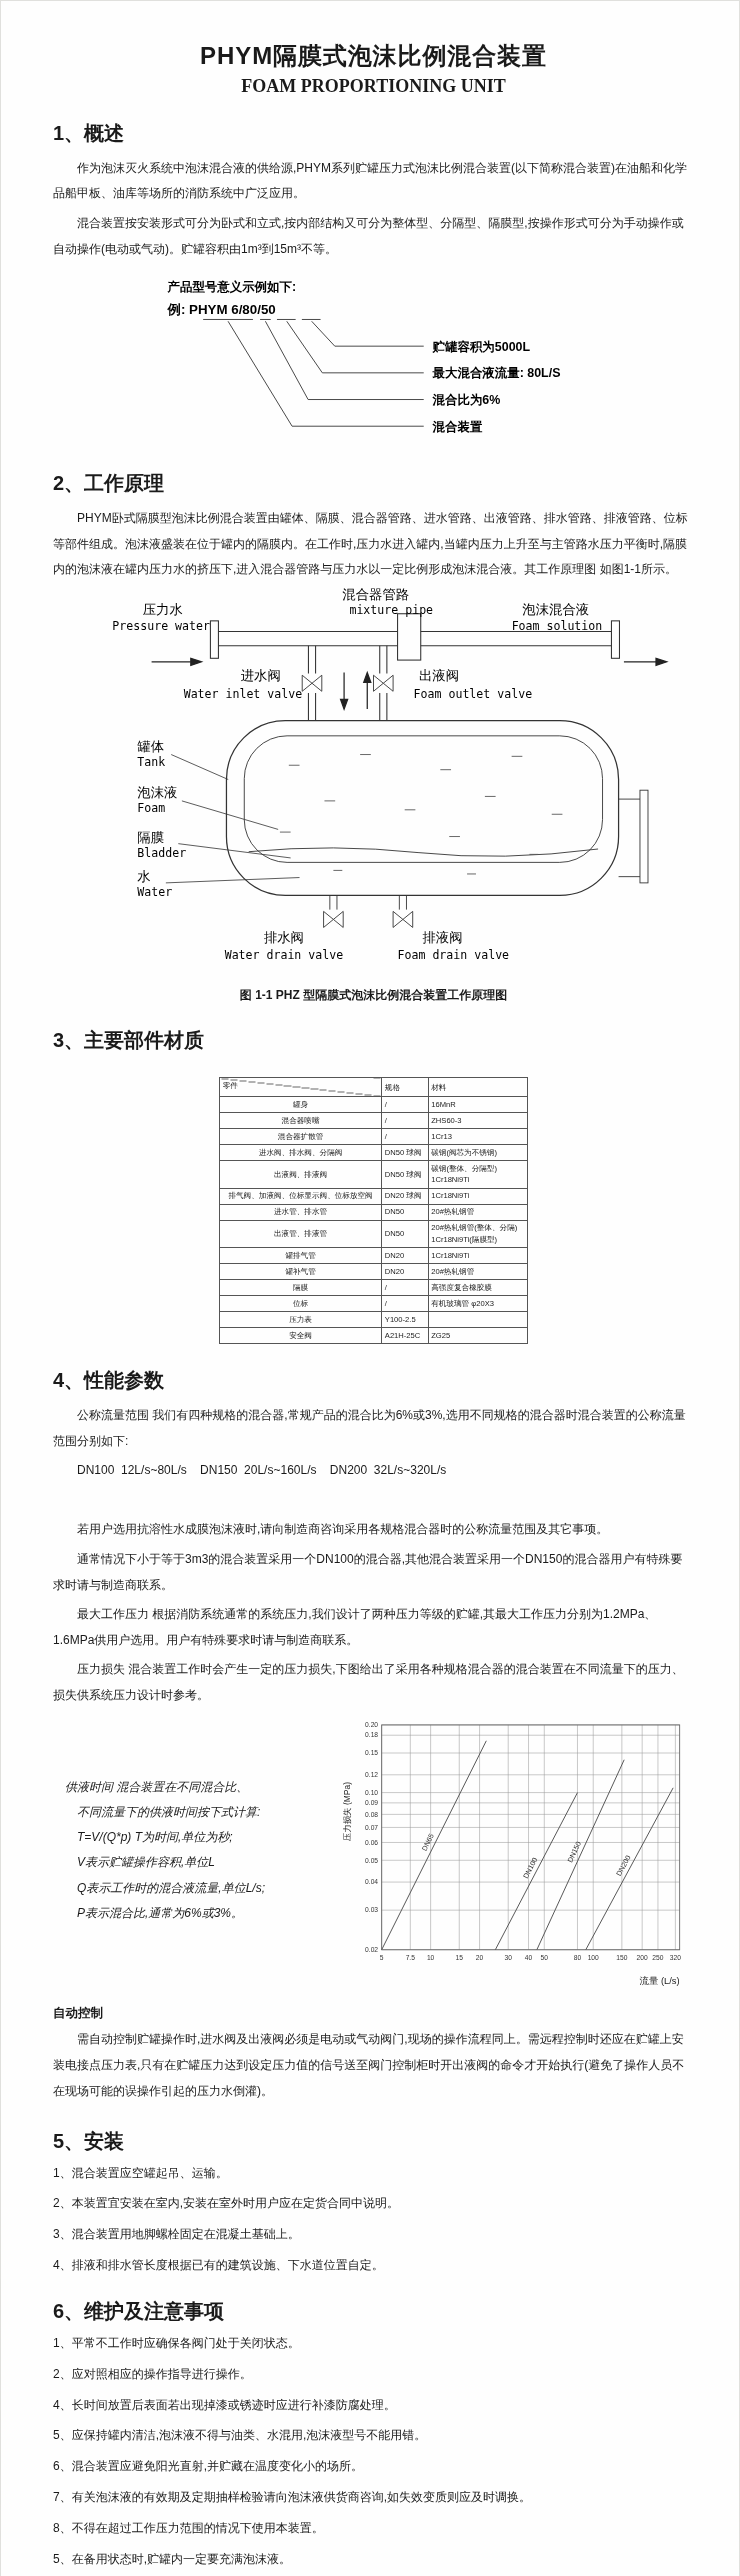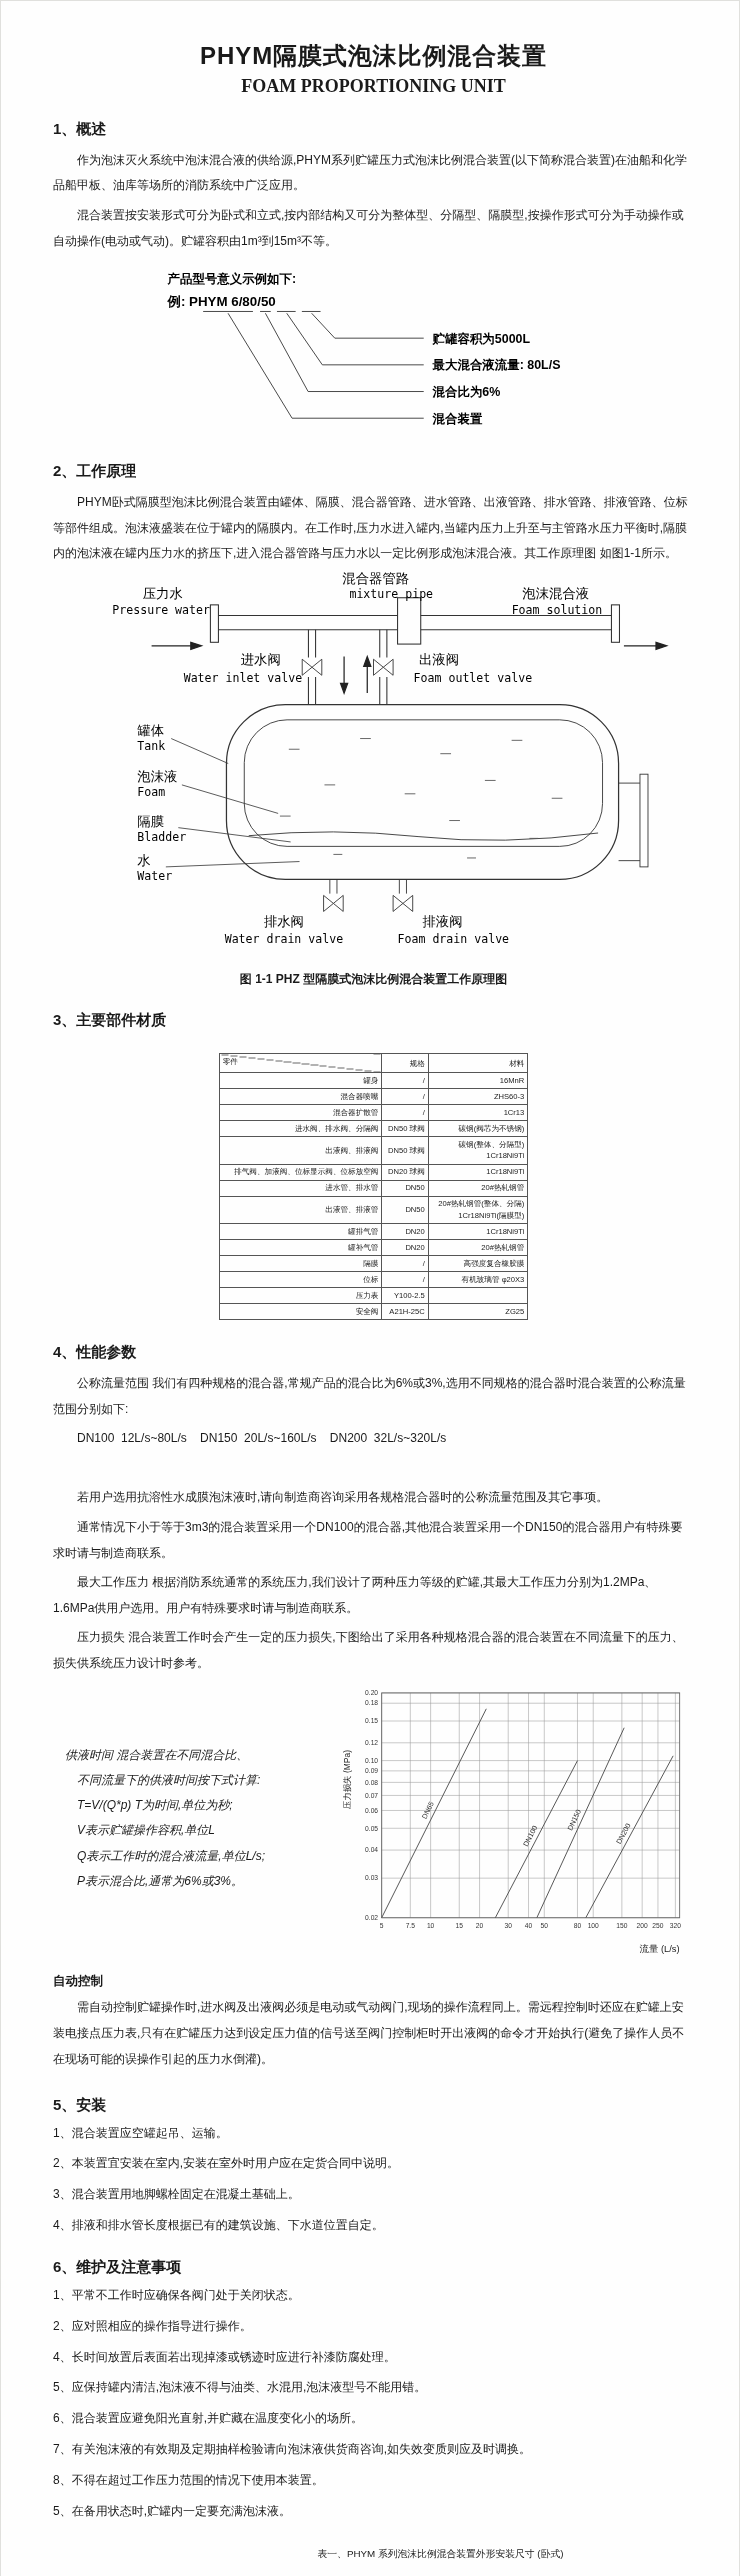--- a/index.html
+++ b/index.html
@@ -4,43 +4,43 @@
 <style>
   html,body{margin:0;padding:0;background:#f2f2f0;}
   .page{
     width:740px;margin:0 auto;background:#fefefe;
     font-family:"Liberation Sans",sans-serif;color:#1a1a1a;
     padding:23px 45px 53px 52px;box-sizing:border-box;
     border:0.9px solid #e0e0dd;
   }
   h1{font-size:24px;text-align:center;margin:16px 0 3.6px 0;letter-spacing:0.9px;}
   .subtitle{font-family:"Liberation Serif",serif;font-size:18px;text-align:center;margin-bottom:23px;font-weight:bold;}
-  h2{font-size:15px;margin:23px 0 9px 0;}
+  h2{font-size:20px;margin:23px 0 9px 0;}
   h3{font-size:12.5px;margin:16px 0 5.3px 0;font-weight:bold;}
   p.body{font-size:12px;line-height:2.15;margin:3.6px 0;text-indent:2em;}
   .flow-range{font-size:12px;margin:9px 0 40px 2em;white-space:pre;}
   .num-list .num-item{font-size:12px;line-height:1.6;margin:0 0 11.6px 0;}
   .center{text-align:center;}
   .fig-caption{font-size:12px;font-weight:bold;text-align:center;margin:12.5px 0 9px 0;}
   .tbl-caption{font-size:9.8px;text-align:center;margin:27px 0 5.3px 134px;}
 
   
   .model-diagram{margin:12.5px 0 7.1px 107px;}
 
   
   table.mat{border-collapse:collapse;margin:23px auto 9px auto;width:309px;}
   table.mat th,table.mat td{
     border:0.9px solid #555;font-size:7.6px;font-weight:normal;
-    padding:1.8px 2.7px;text-align:right;white-space:pre-line;line-height:1.5;
+    padding:1.8px 2.7px;text-align:left;white-space:pre-line;line-height:1.5;
   }
   table.mat th.diag{
     background:linear-gradient(to top right,transparent calc(50% - 0.4px),#666 calc(50% - 0.4px),#666 calc(50% + 0.4px),transparent calc(50% + 0.4px));
     text-align:left;vertical-align:top;height:14.3px;
   }
-  table.mat td:first-child{text-align:right;}
+  table.mat td:first-child{text-align:center;}
 
   .chart-row{display:flex;margin:7.1px 0 3.6px 0;}
   .supply-block{width:284px;padding-top:59px;}
   .supply-block .num-item{font-size:12px;line-height:2.1;margin:0 0 0 2em;font-style:italic;}
   .supply-block .num-item:first-child{margin-left:1em;}
 
   svg text{font-family:"Liberation Sans",sans-serif;}
   svg text.en{font-family:"DejaVu Sans Mono",monospace;}
 </style>
 </head>

